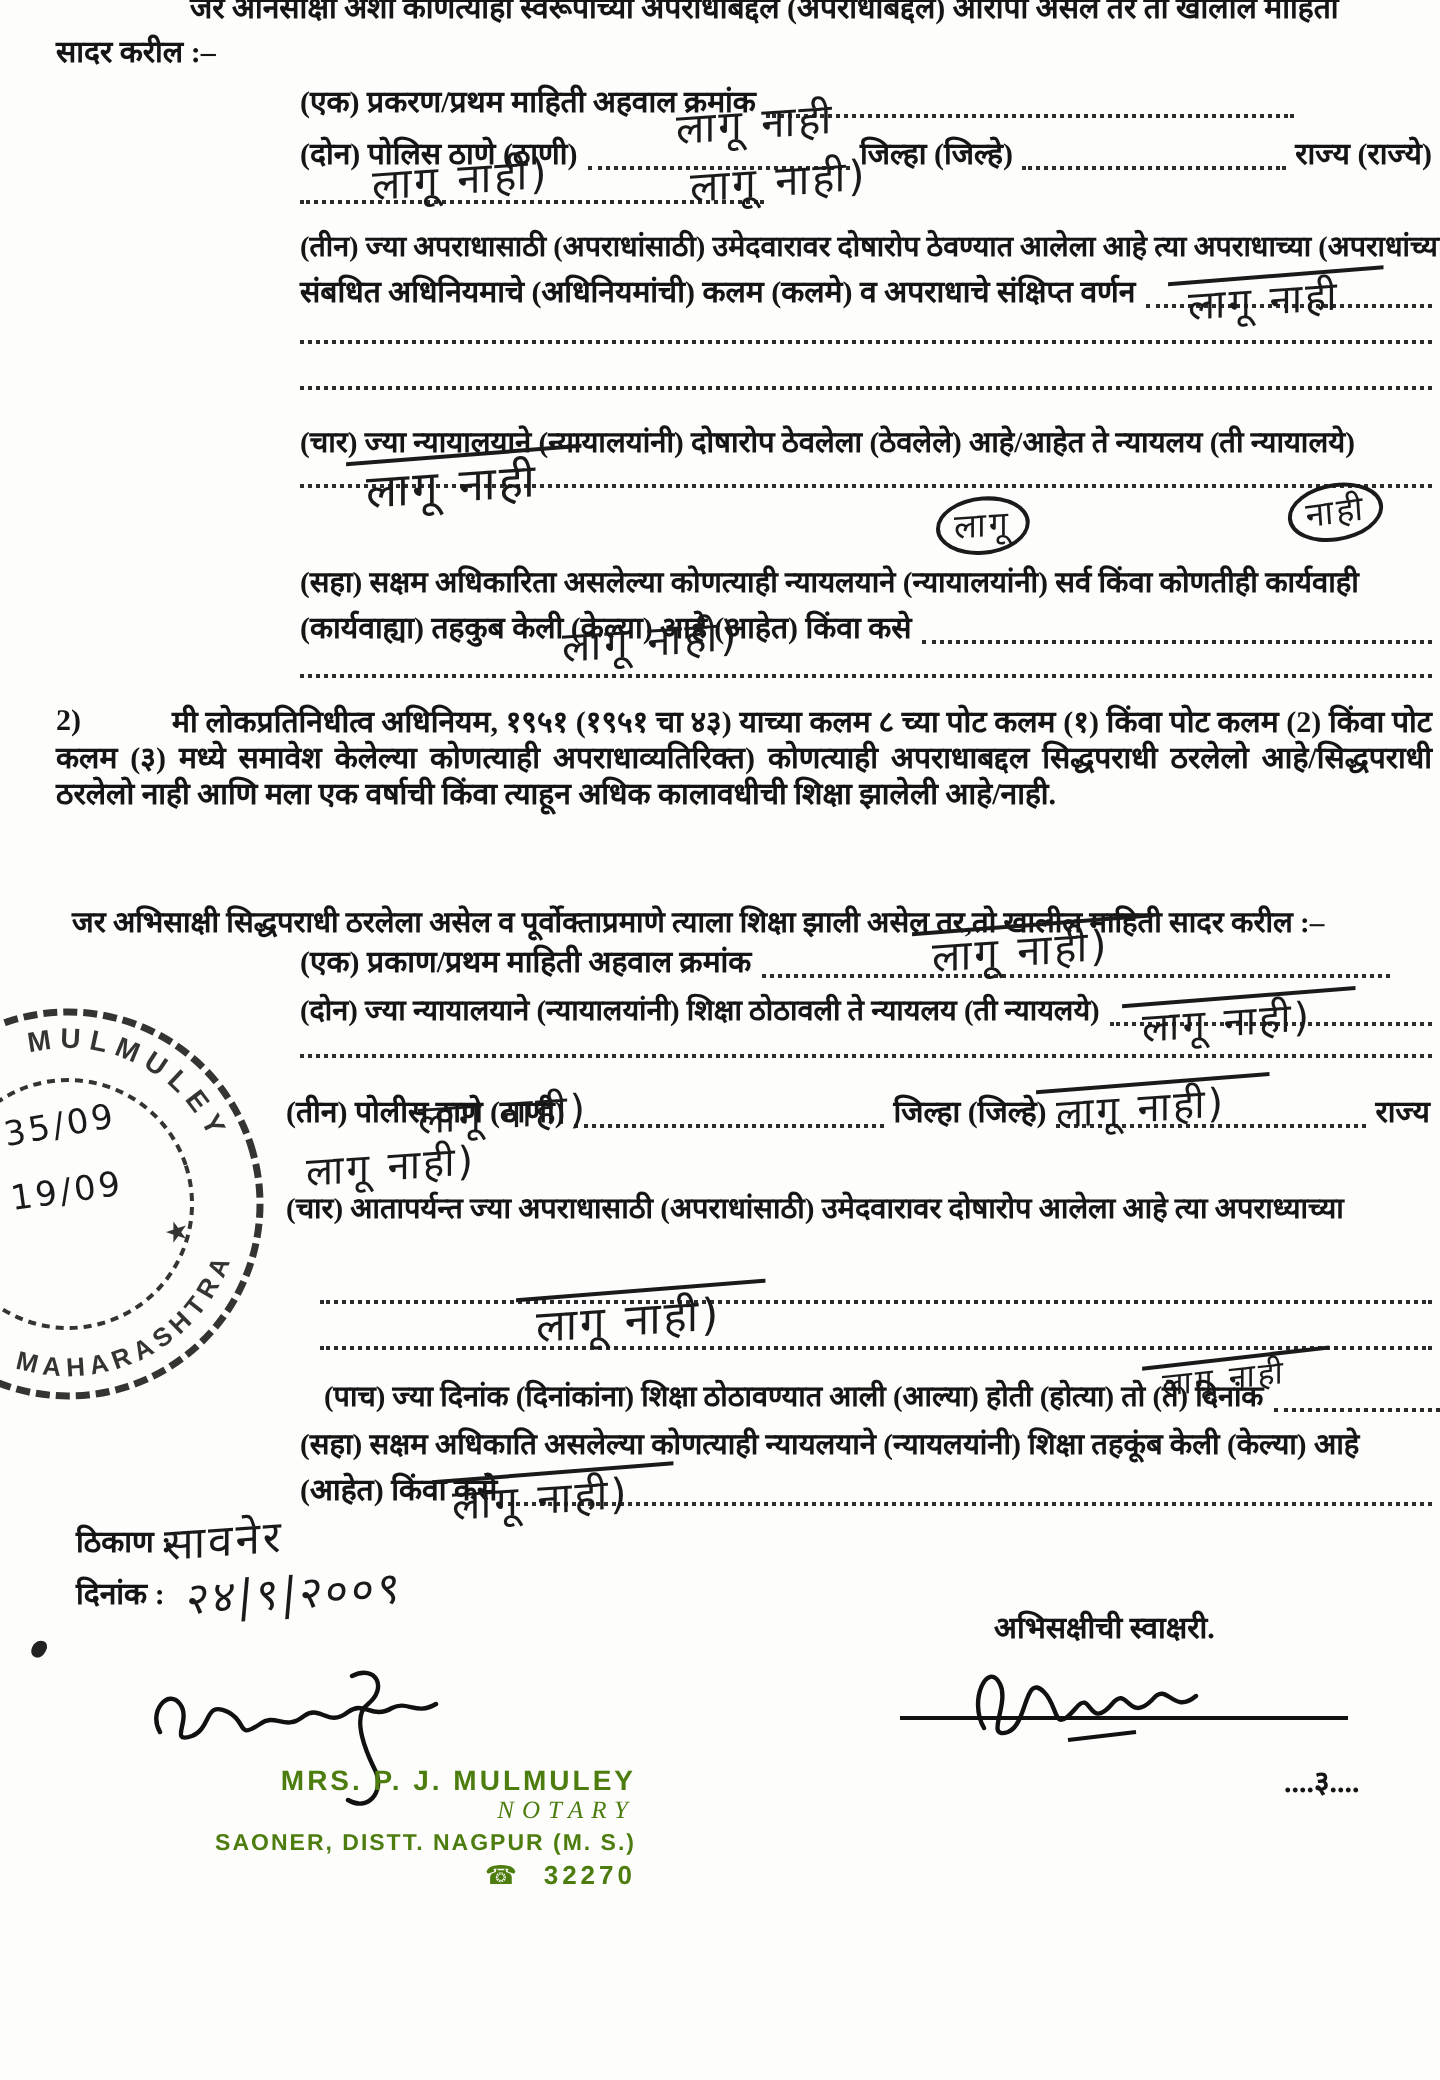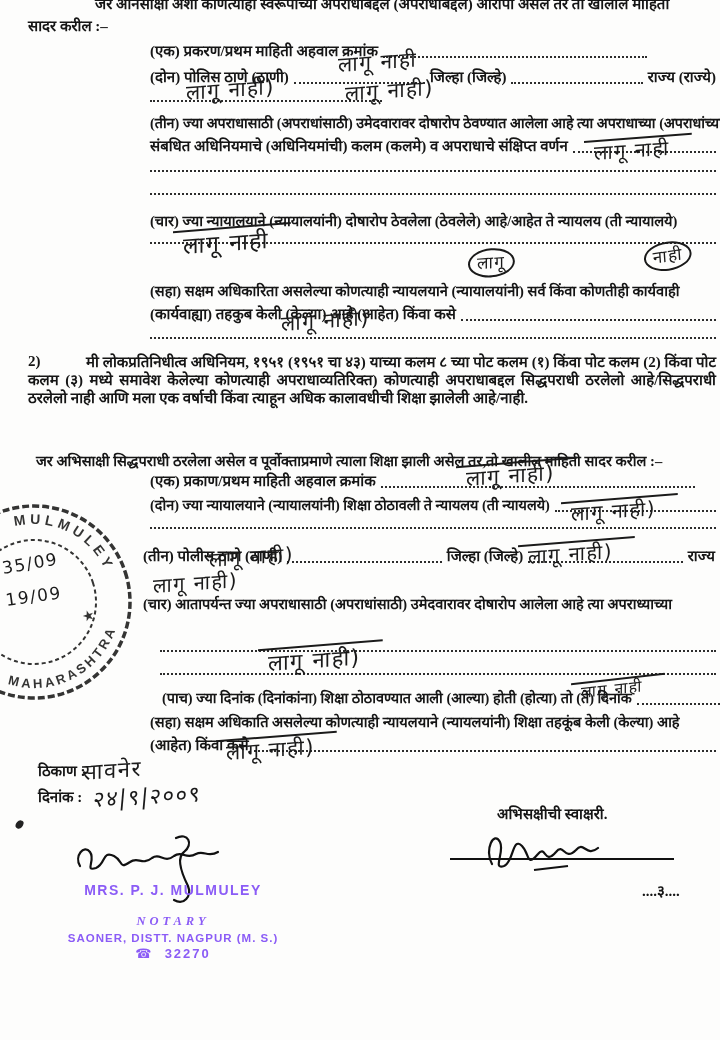--- a/index.html
+++ b/index.html
@@ -22,25 +22,25 @@
     font-family:"DejaVu Sans","Liberation Sans",sans-serif;
     font-weight:400;color:#1a1a1a;letter-spacing:1.5px;
     transform:rotate(-4deg) skewX(-4deg);transform-origin:left bottom;
   }
   .hw.bar::after{
     content:"";position:absolute;left:-10px;right:-22px;top:1px;
     border-top:2px solid #1a1a1a;transform:rotate(-0.5deg);
   }
   .hw.oval{border:2px solid #1a1a1a;border-radius:50%;padding:0 7px 2px 7px;}
   
-  .notary{position:absolute;left:28px;top:882px;width:290px;text-align:center;
-    font-family:"Liberation Sans","DejaVu Sans",sans-serif;color:#8b5cf6;}
+  .notary{position:absolute;left:28px;top:882px;width:290px;text-align:right;
+    font-family:"Liberation Sans","DejaVu Sans",sans-serif;color:#4d7c0f;}
   .notary .n1{font-size:14px;font-weight:bold;letter-spacing:1.5px;}
-  .notary .n2{font-size:12.5px;font-weight:bold;font-style:italic;letter-spacing:4px;
-    font-family:"Liberation Serif",serif;margin-top:16px;}
+  .notary .n2{font-size:12.5px;font-weight:normal;font-style:italic;letter-spacing:4px;
+    font-family:"Liberation Serif",serif;margin-top:0;}
   .notary .n3{font-size:11.5px;font-weight:bold;letter-spacing:1px;margin-top:3px;}
   .notary .n4{font-size:13px;font-weight:bold;letter-spacing:2px;margin-top:2px;}
   .signline{position:absolute;left:450px;top:858px;width:224px;border-top:2px solid #111;}
   .inkmark{position:absolute;left:16px;top:820px;width:7px;height:9px;background:#222;
     border-radius:60% 40% 55% 45%;transform:rotate(25deg);}
   svg{position:absolute;overflow:visible;}
   .stampwrap{position:absolute;left:-72px;top:496px;width:212px;height:212px;opacity:.85;}
 </style>
 </head>
 <body>

